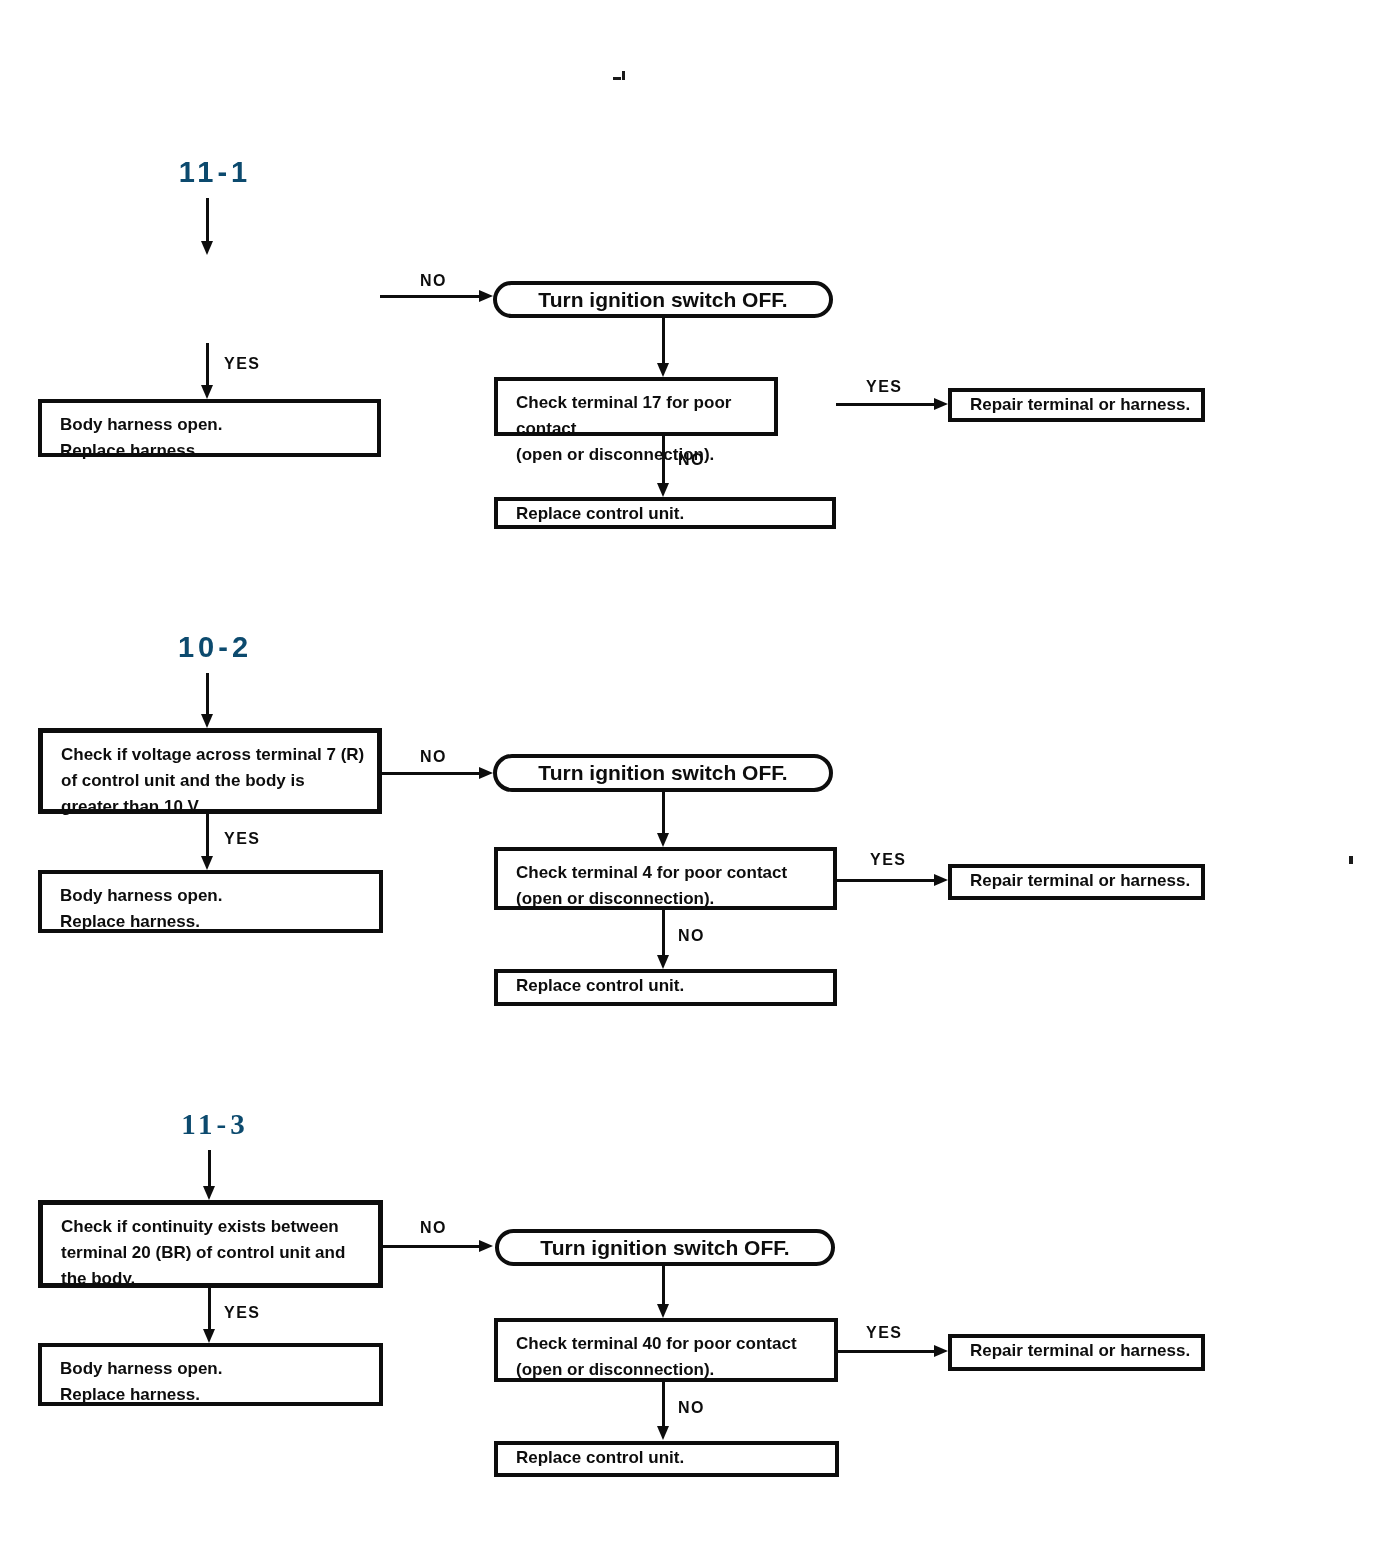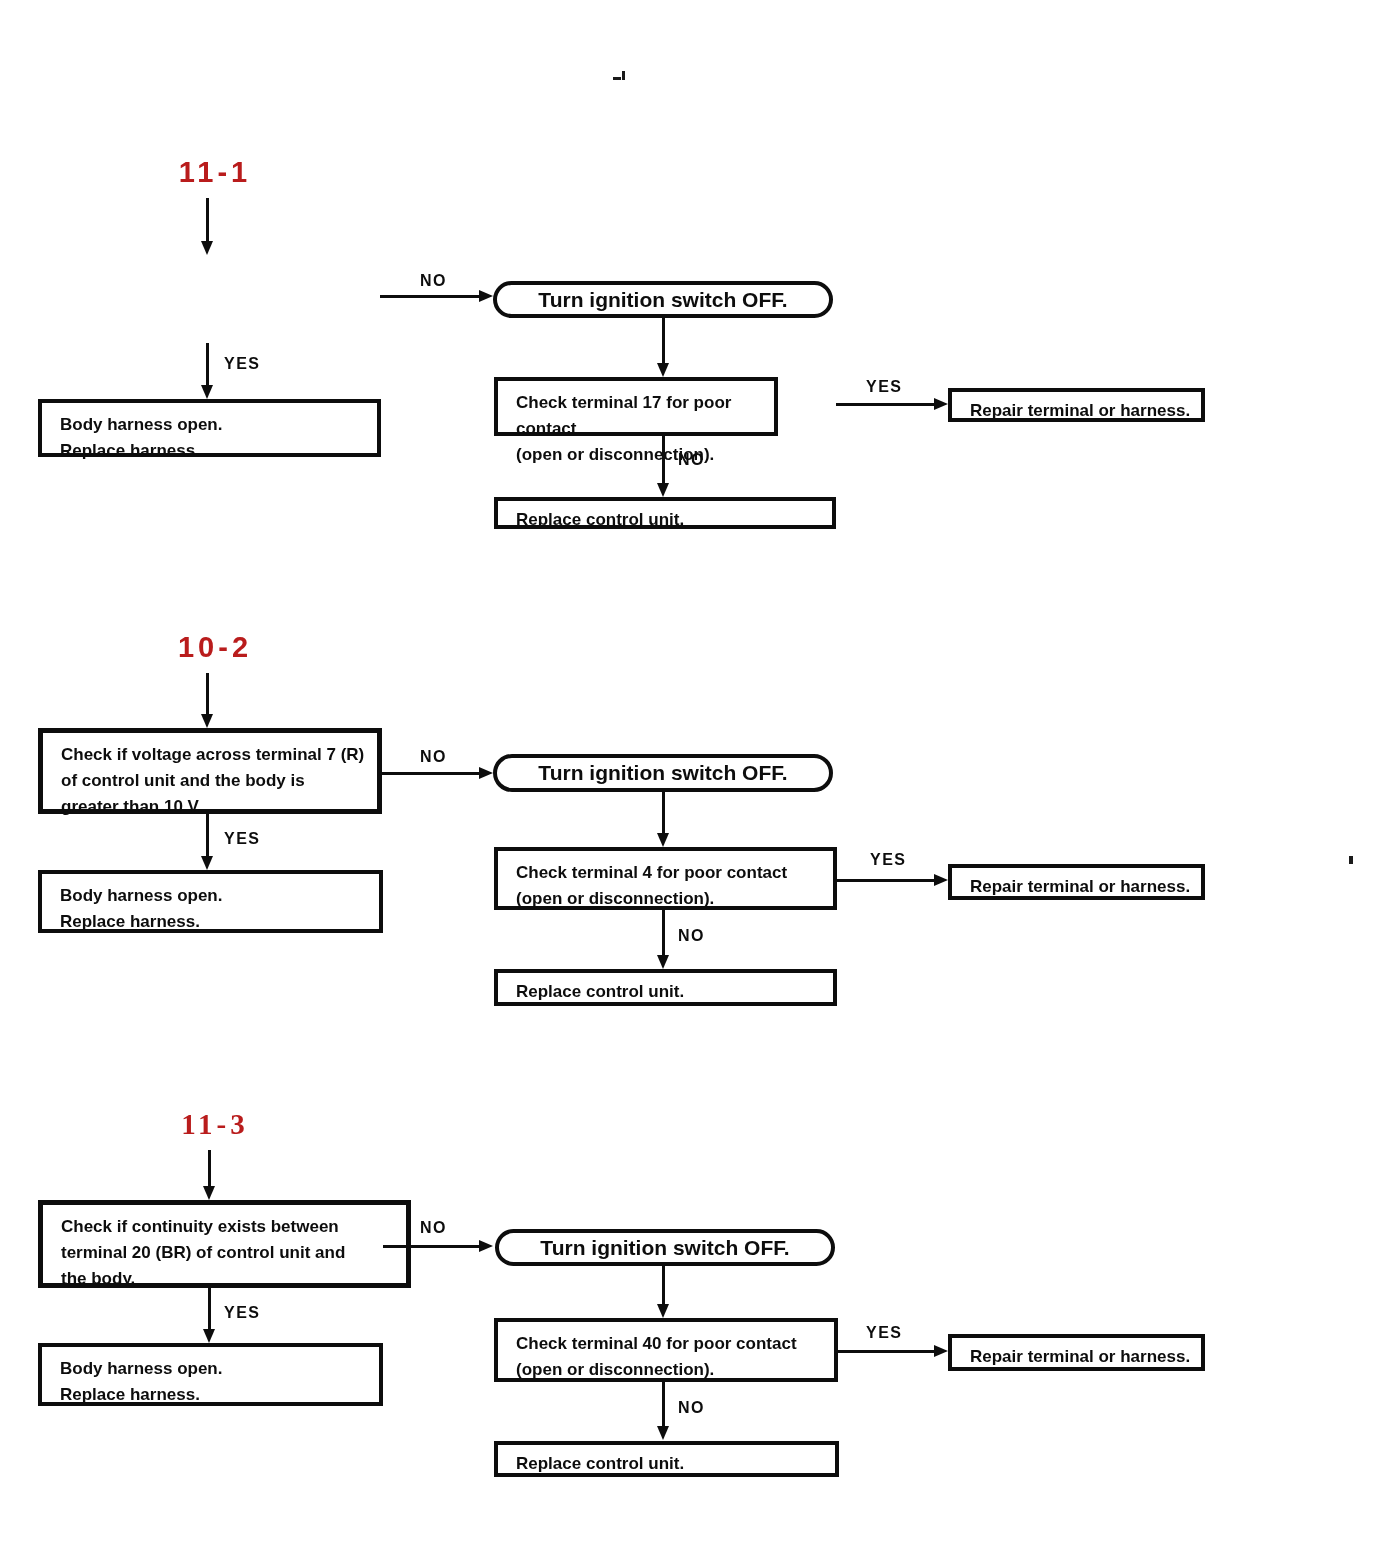--- a/index.html
+++ b/index.html
@@ -2,30 +2,30 @@
 <html><head>
 <meta charset="utf-8">
 <style>
   html,body{margin:0;padding:0;background:#ffffff;}
   #canvas{
     position:relative;width:1393px;height:1552px;background:#ffffff;
     font-family:"Liberation Sans",sans-serif;color:#0d0d0d;overflow:hidden;
   }
   .abs{position:absolute;box-sizing:border-box;}
   .title{
-    font-size:29px;font-weight:bold;letter-spacing:4px;color:#b91c1c;
+    font-size:29px;font-weight:bold;letter-spacing:4px;color:#0c4a6e;
     width:110px;text-align:center;
   }
   .box{
     border:5px solid #0d0d0d;background:#ffffff;
     font-size:17px;font-weight:bold;line-height:26px;
     white-space:pre-line;padding:9px 8px 0 18px;
   }
   .box-thin{border-width:4px;}
-  .box-xthin{border-width:4px;padding-top:6px;line-height:25px;}
+  .box-xthin{border-width:4px;padding-top:0;line-height:25px;}
   .stadium{
     border:4px solid #0d0d0d;border-radius:20px;background:#ffffff;
     display:flex;align-items:center;justify-content:center;
     font-size:21px;font-weight:bold;
   }
   .lbl{
     font-size:16px;font-weight:bold;letter-spacing:1.5px;color:#0d0d0d;
   }
   .lineV{width:3px;background:#0d0d0d;}
   .lineH{height:3px;background:#0d0d0d;}
@@ -108,21 +108,21 @@
 
   <div class="abs lbl" style="left:678px;top:927px;">NO</div>
   <div class="abs lineV" style="left:662px;top:910px;height:46px;"></div>
   <div class="abs ah-down" style="left:657px;top:955px;"></div>
   <div class="abs box box-xthin" style="left:494px;top:969px;width:343px;height:37px;">Replace control unit.</div>
 
   <div class="abs title" style="left:160px;top:1108px;font-family:Liberation Serif, serif;">11-3</div>
   <div class="abs lineV" style="left:208px;top:1150px;height:36px;"></div>
   <div class="abs ah-down" style="left:203px;top:1186px;"></div>
 
-  <div class="abs box" style="left:38px;top:1200px;width:373px;height:88px;">Check if continuity exists between
+  <div class="abs box" style="left:38px;top:1200px;width:345px;height:88px;">Check if continuity exists between
 terminal 20 (BR) of control unit and
 the body.</div>
 
   <div class="abs lbl" style="left:224px;top:1304px;">YES</div>
   <div class="abs lineV" style="left:208px;top:1288px;height:41px;"></div>
   <div class="abs ah-down" style="left:203px;top:1329px;"></div>
   <div class="abs box box-thin" style="left:38px;top:1343px;width:345px;height:63px;">Body harness open.
 Replace harness.</div>
 
   <div class="abs lbl" style="left:420px;top:1219px;">NO</div>

